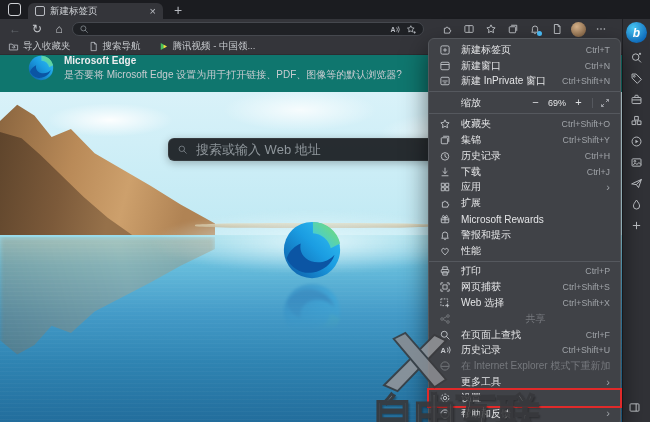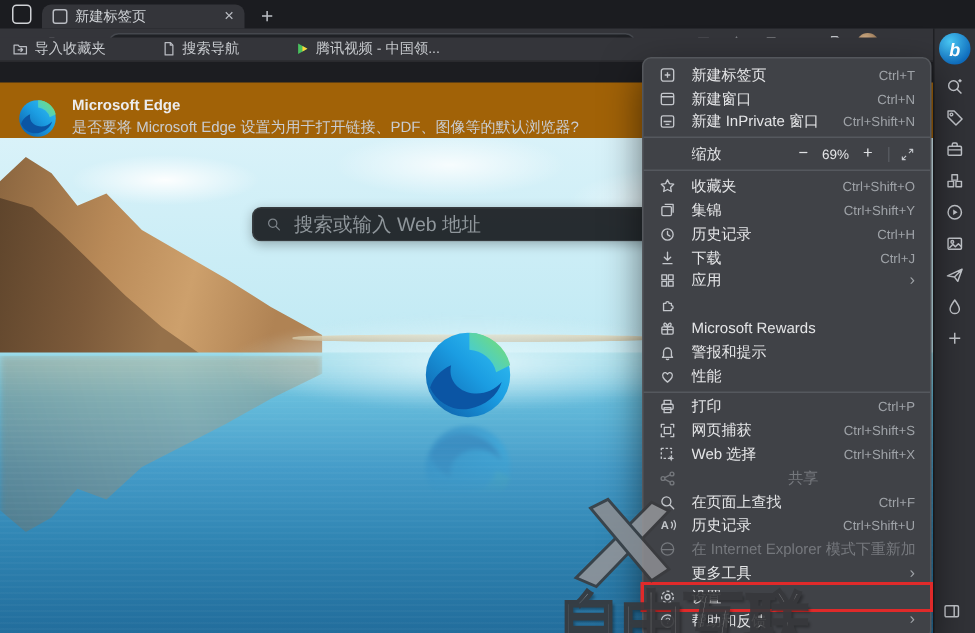--- a/index.html
+++ b/index.html
@@ -21,26 +21,26 @@
   .addressbar{margin-left:2px;width:352px;height:14px;background:#1f2125;border:1px solid #45484e;border-radius:8px;
     display:flex;align-items:center;padding:0 6px;box-sizing:border-box;}
   .ab-search{color:#8b9197;display:flex;align-items:center;}
   .addressbar input{flex:1;background:none;border:none;outline:none;color:#d6d8db;font-size:10px;min-width:10px;height:12px;padding:0 4px;}
   .ab-act{display:flex;align-items:center;gap:6px;color:#b9bcc2;}
   .toolbar-actions{display:flex;align-items:center;margin-left:12px;gap:1px;}
   .tbtn{position:relative;background:none;border:none;width:21px;height:18px;display:flex;align-items:center;justify-content:center;color:#c3c6cb;padding:0;}
   .avatar{width:15px;height:15px;border-radius:50%;background:radial-gradient(circle at 38% 32%,#d8b48c,#8a6a4a 75%);display:block;}
   .dot{position:absolute;right:3px;bottom:2px;width:5px;height:5px;border-radius:50%;}
   
-  .bookmarks{position:absolute;left:0;top:25px;width:622px;height:16px;background:#34353a;display:flex;align-items:center;padding-left:8px;gap:36px;box-sizing:border-box;border-bottom:1px solid #2c2d31;}
+  .bookmarks{position:absolute;left:0;top:39px;width:622px;height:16px;background:#34353a;display:flex;align-items:center;padding-left:8px;gap:17px;box-sizing:border-box;border-bottom:1px solid #2c2d31;}
   .bm{display:flex;align-items:center;gap:4px;}
   .bic{display:flex;align-items:center;color:#b9bcc2;}
   .blabel{font-size:9.5px;color:#c6c9cd;white-space:nowrap;}
   
-  .banner{position:absolute;left:0;top:55px;width:622px;height:37px;background:#a16207;display:flex;align-items:flex-end;padding-left:12px;box-sizing:border-box;}
+  .banner{position:absolute;left:0;top:55px;width:622px;height:37px;background:#0f766e;display:flex;align-items:flex-start;padding-left:28px;box-sizing:border-box;}
   .banner-logo{width:26px;height:26px;flex:none;}
   .banner-text{margin-left:10px;}
   .banner-title{font-size:10px;font-weight:bold;color:#ececee;}
   .banner-msg{font-size:10px;color:#c9ccd1;margin-top:2px;white-space:nowrap;}
   
   .content{position:absolute;left:0;top:92px;width:622px;height:330px;overflow:hidden;}
   .sky{position:absolute;inset:0;background:linear-gradient(180deg,#d9f2f9 0%,#c2eaf4 40%,#a9e0ee 100%);}
   .clouds{position:absolute;left:0;top:0;width:622px;height:150px;
     background:
       radial-gradient(90px 24px at 110px 28px, rgba(255,255,255,.95), rgba(255,255,255,0) 70%),
@@ -493,20 +493,21 @@
         </span>
         <span class="mi-label">应用</span>
         <span class="mi-ch">›</span>
       </div>
       <div class="mi">
         <span class="mi-ic">
           <svg width="12" height="12" viewBox="0 0 16 16" fill="none" stroke="currentColor" stroke-width="1.2" stroke-linejoin="round">
             <path d="M4.5 7h2a1.5 1.5 0 1 1 3 0h2v2a1.5 1.5 0 1 1 0 3v1.5h-7z"></path>
           </svg>
         </span>
+        <span class="mi-label">扩展</span>
       </div>
       <div class="mi">
         <span class="mi-ic">
           <svg width="12" height="12" viewBox="0 0 16 16" fill="none" stroke="currentColor" stroke-width="1.2" stroke-linejoin="round">
             <rect x="3" y="6.5" width="10" height="6.5" rx="1"></rect>
             <path d="M8 6.5V13M3 9h10M8 6.5C6 6.5 4.8 5.6 4.8 4.4c0-1.2 1.2-1.4 1.8-.8C7.3 4.2 8 6.5 8 6.5zM8 6.5c2 0 3.2-.9 3.2-2.1 0-1.2-1.2-1.4-1.8-.8C8.7 4.2 8 6.5 8 6.5z"></path>
           </svg>
         </span>
         <span class="mi-label">Microsoft Rewards</span>
       </div>

